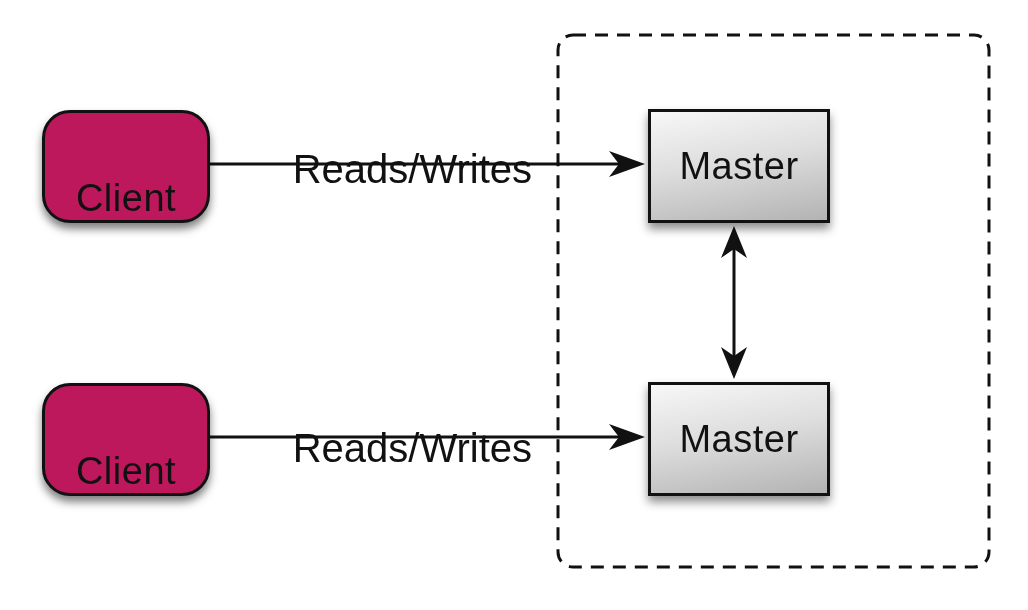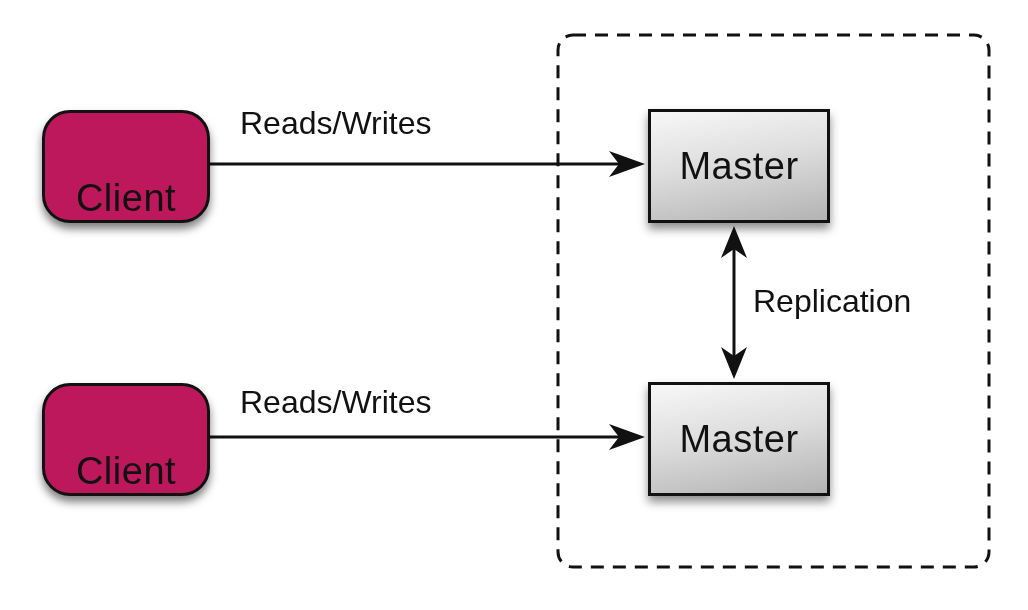--- a/index.html
+++ b/index.html
@@ -45,24 +45,25 @@
     width: 182px;
     height: 114px;
     background: linear-gradient(170deg, #f7f7f7 0%, #dedede 45%, #b3b3b3 100%);
     box-shadow: 0 6px 9px rgba(0,0,0,0.45);
   }
   .master-top    { left: 648px; top: 109px; }
   .master-bottom { left: 648px; top: 382px; }
   .edge-label {
     position: absolute;
     color: #111111;
-    font-size: 32px;
+    font-size: 40px;
     line-height: 46px;
-    text-align: left;
+    text-align: right;
     white-space: nowrap;
+    margin-top: 46px;
   }
   .label-rw-top    { left: 240px; top: 100px; width: 292px; }
   .label-rw-bottom { left: 240px; top: 379px; width: 292px; }
   .label-replication { left: 753px; top: 278px; width: 220px; }
 </style>
 </head>
 <body>
 
 <div class="canvas">
 
@@ -94,15 +95,14 @@
   </div>
 
   <div class="node master master-bottom">
     <span>Master</span>
   </div>
 
   <div class="edge-label label-rw-top">Reads/Writes</div>
 
   <div class="edge-label label-rw-bottom">Reads/Writes</div>
 
-  <div class="edge-label label-replication">Replication</div>
 
 </div>
 
 </body></html>

